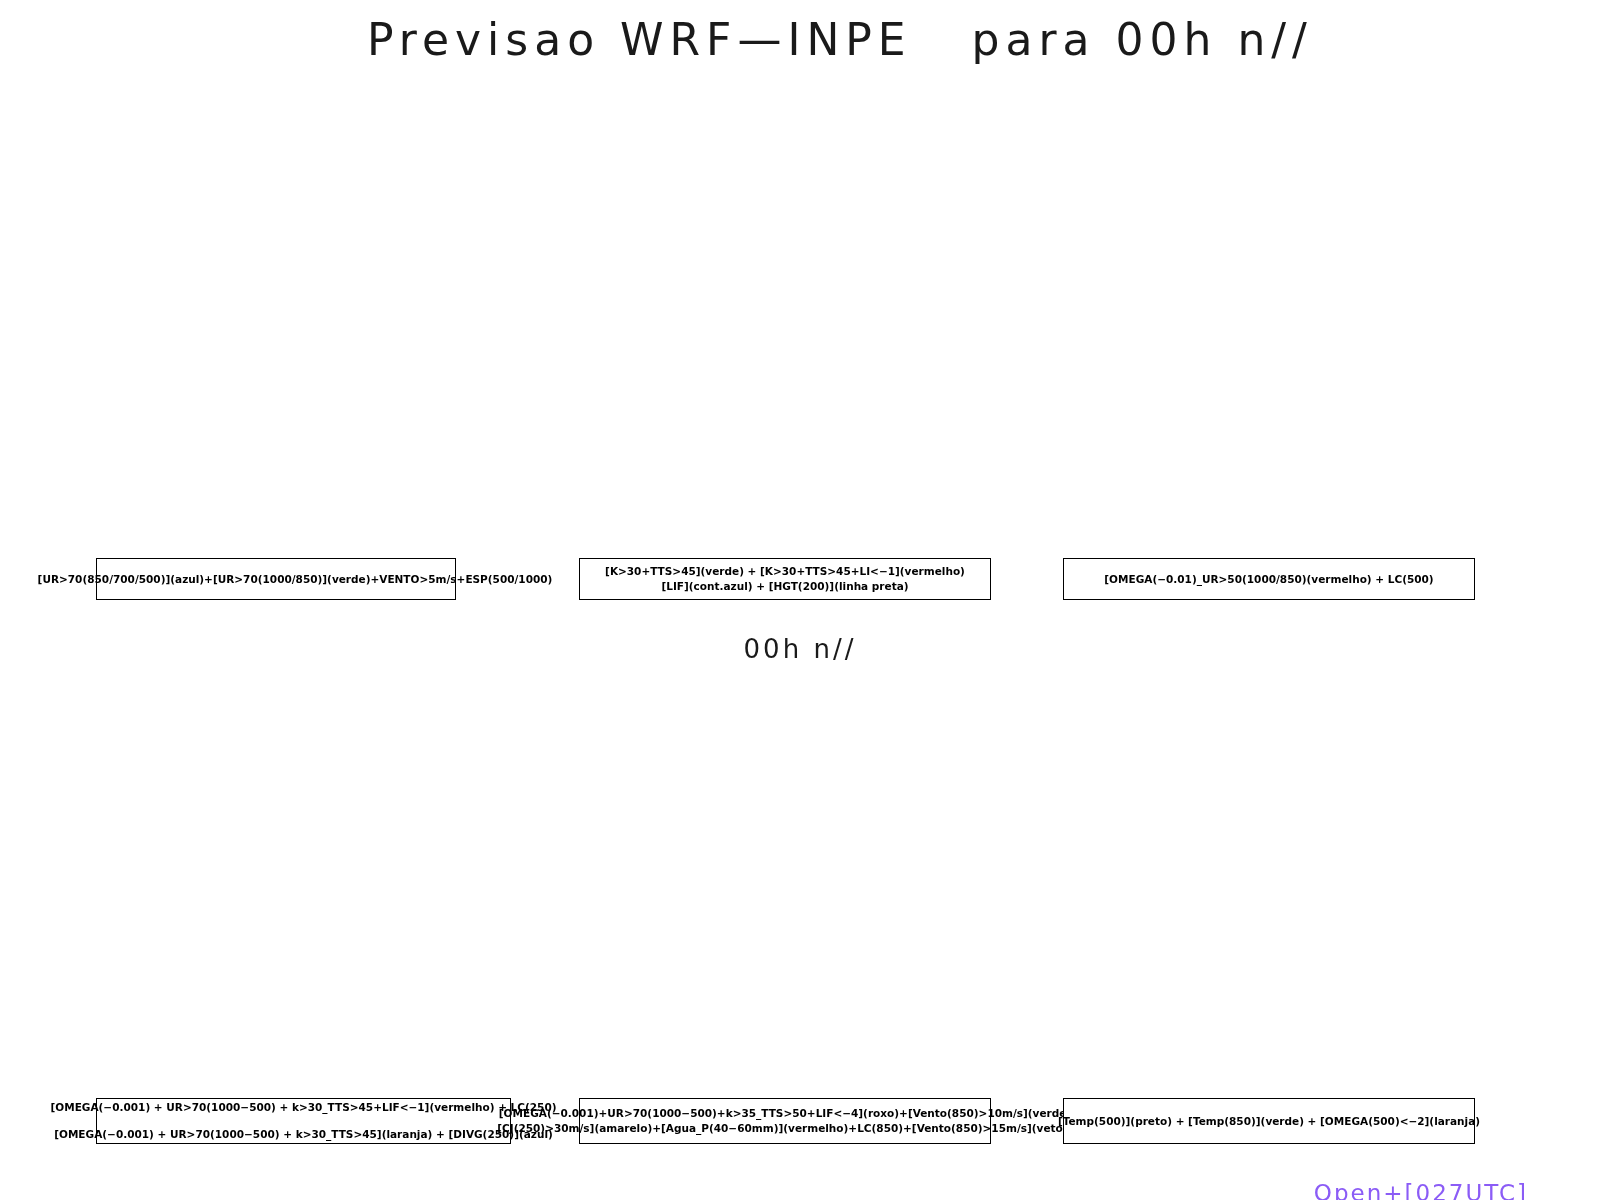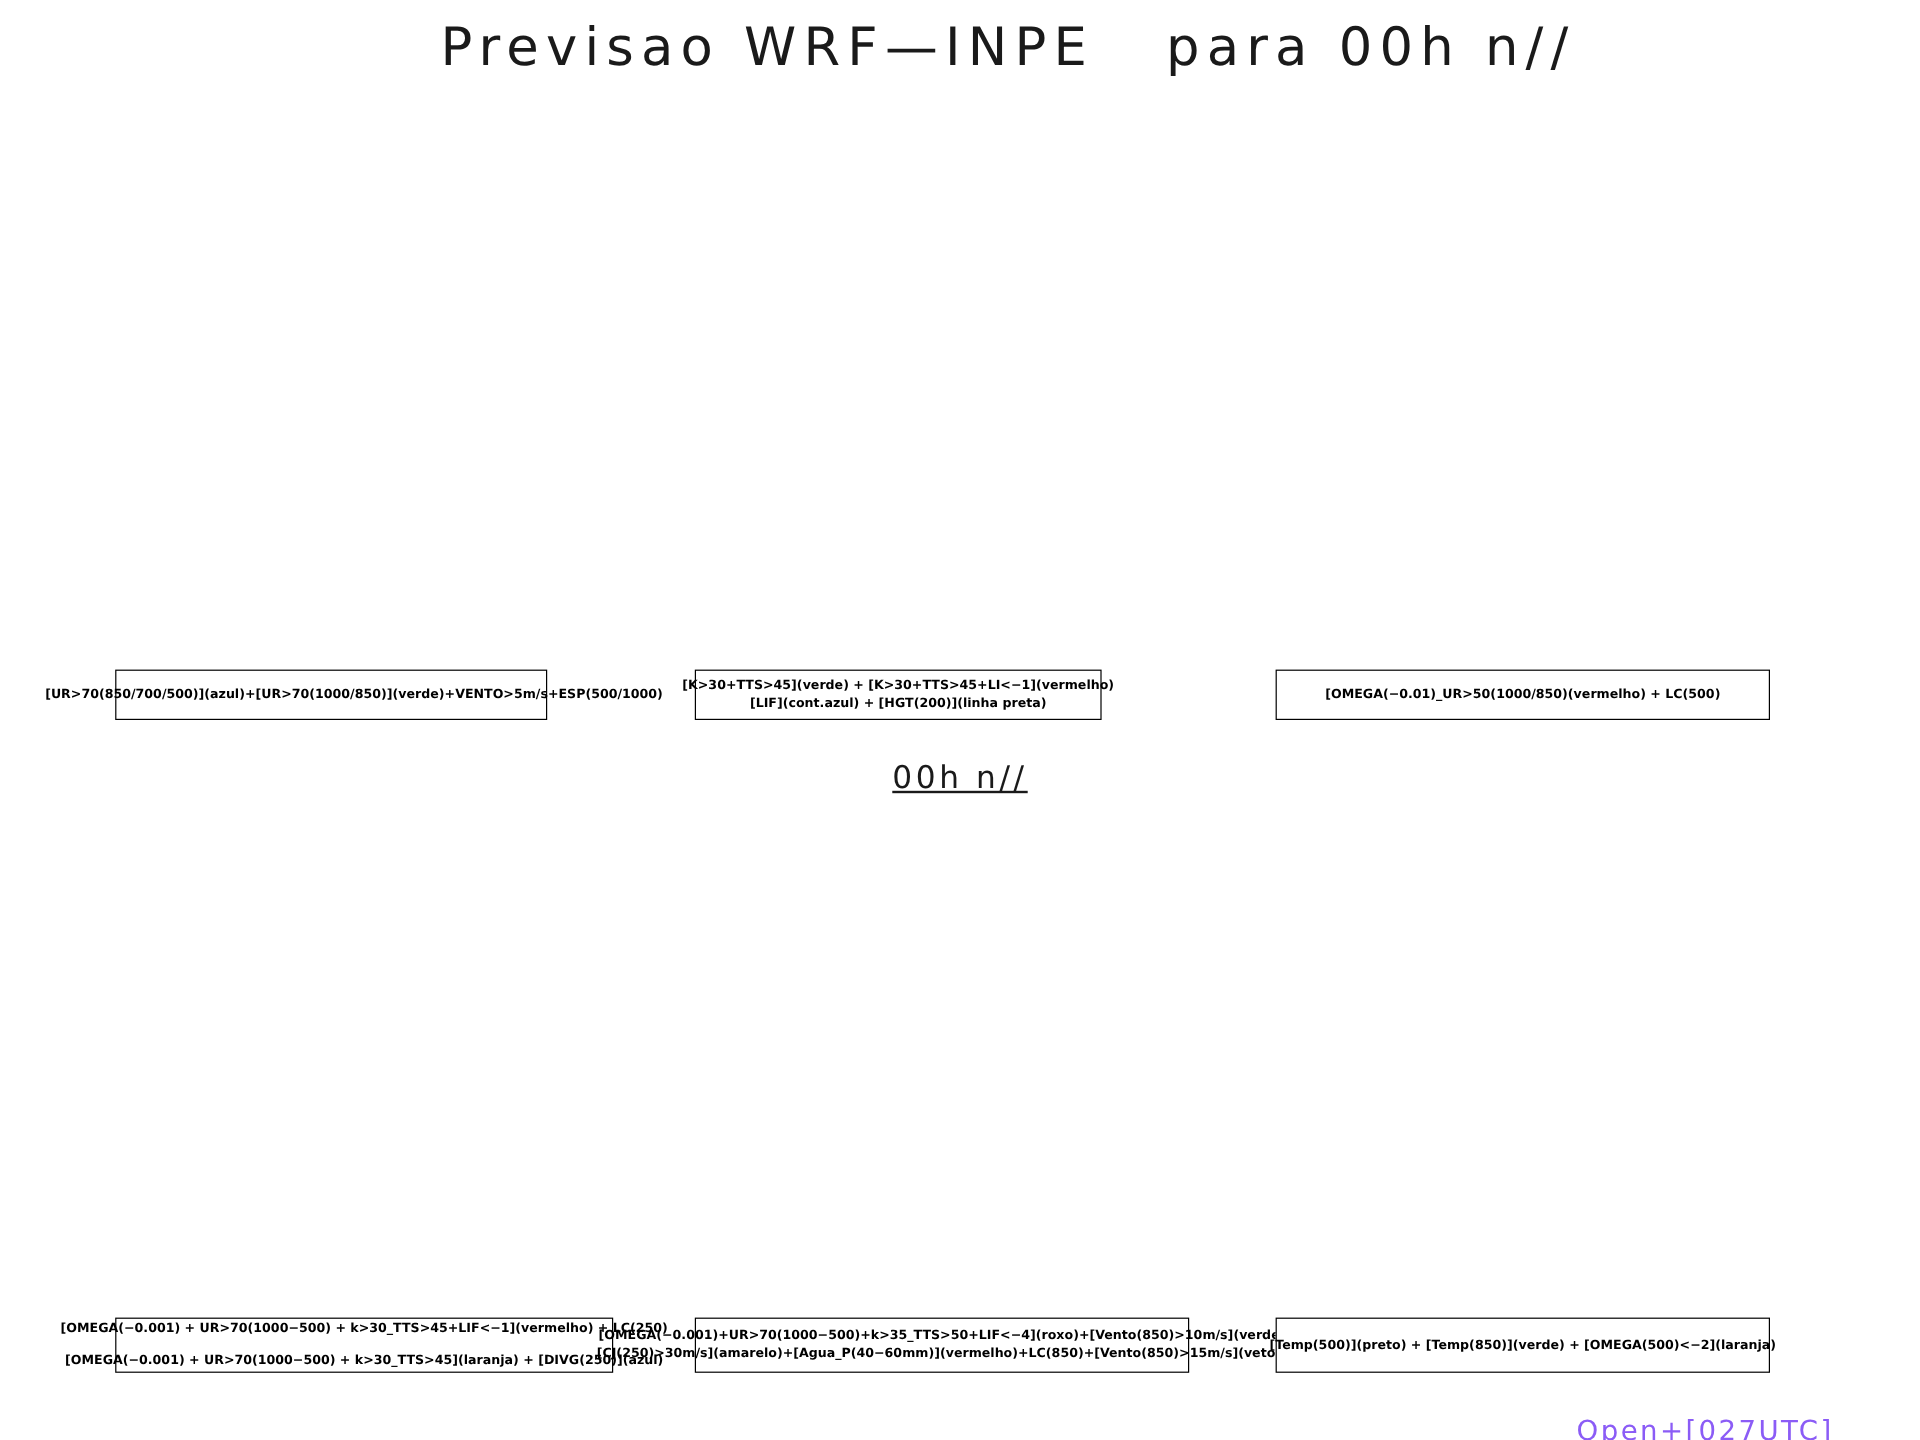--- a/index.html
+++ b/index.html
@@ -36,21 +36,20 @@
   #mid-caption {
     position: absolute;
     top: 634px;
     left: 0;
     width: 1600px;
     text-align: center;
     font-size: 26px;
     letter-spacing: 3px;
     color: #1a1a1a;
     white-space: pre;
-    text-decoration: underline;
   }
 
   
   #footer-caption {
     position: absolute;
     top: 1180px;
     left: 0;
     width: 1600px;
     text-align: center;
     padding-right: 72px;
@@ -80,21 +79,21 @@
     font-weight: bold;
     line-height: 1.42;
     color: #000000;
     white-space: nowrap;
     text-align: center;
   }
 
   
   .row1 { top: 558px; height: 42px; }
   .row1.c1 { left: 96px;  width: 360px; padding-left: 44px; }
-  .row1.c2 { left: 579px; width: 339px; }
+  .row1.c2 { left: 579px; width: 412px; }
   .row1.c3 { left: 1063px; width: 412px; }
 
   
   .row2 { top: 1098px; height: 46px; }
   .row2.c1 { left: 96px;  width: 415px; gap: 12px; }
   .row2.c2 { left: 579px; width: 412px; }
   .row2.c3 { left: 1063px; width: 412px; }
 </style>
 </head>
 <body>

